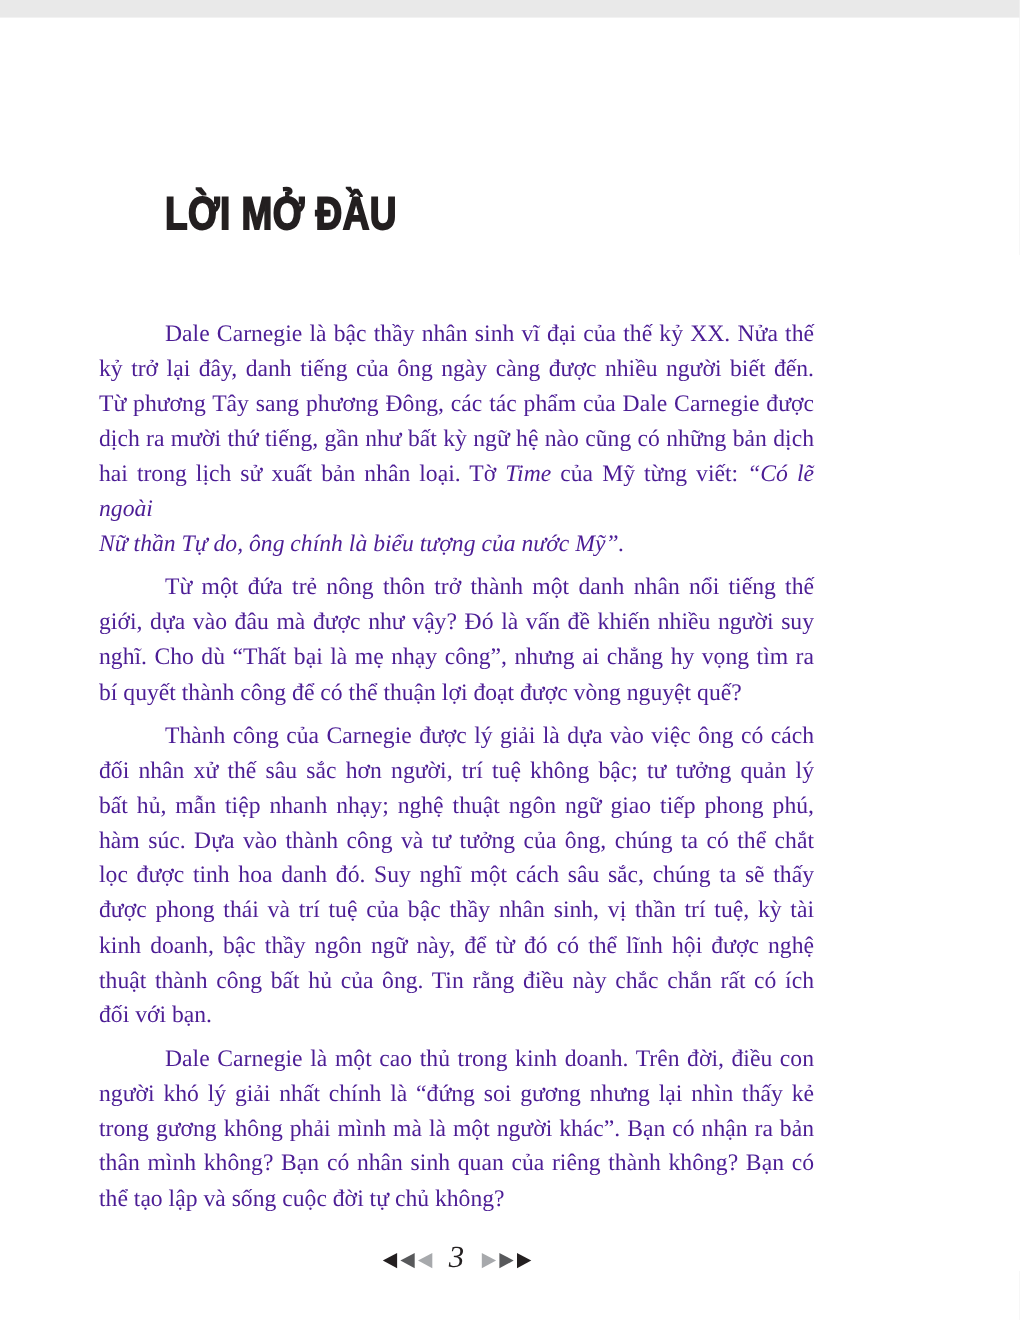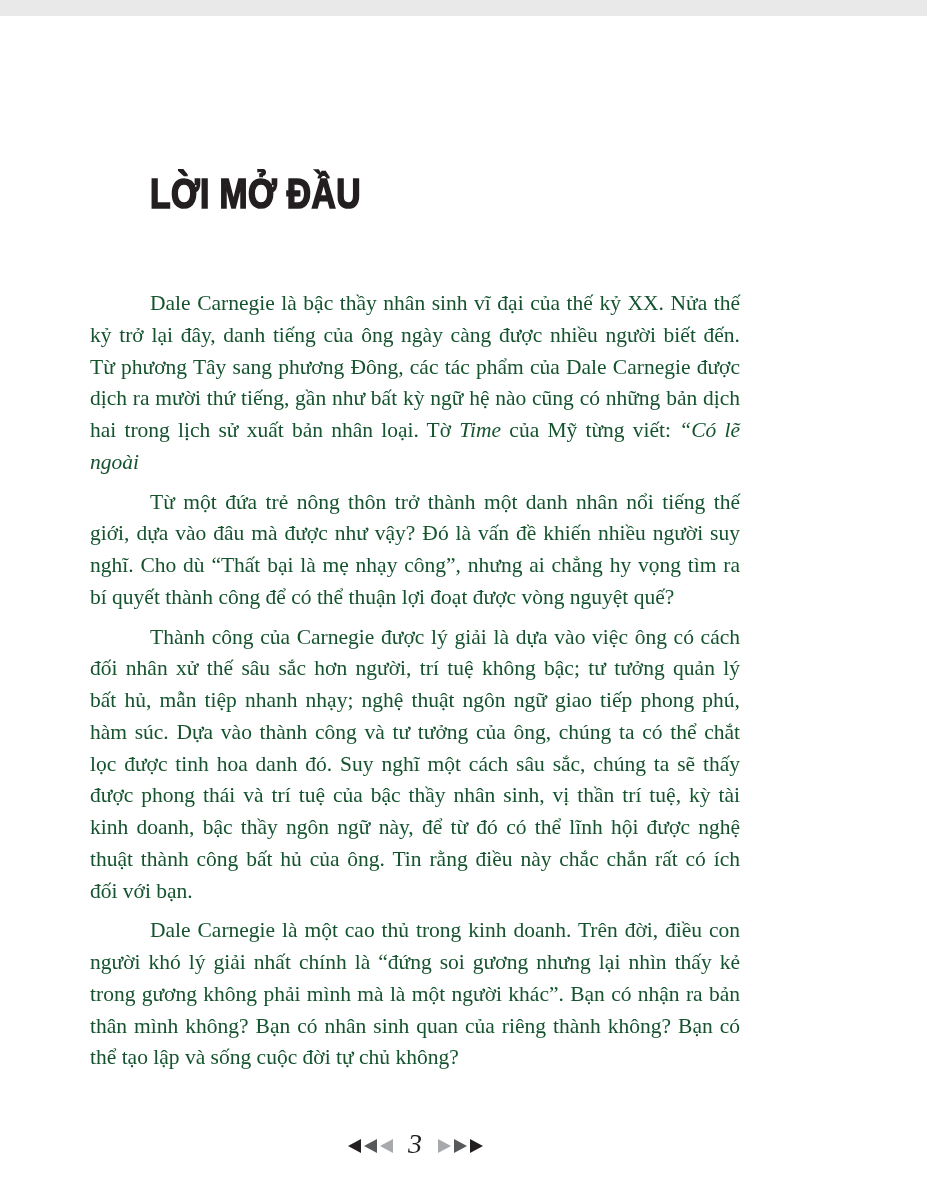--- a/index.html
+++ b/index.html
@@ -32,21 +32,21 @@
     transform: scale(0.82, 1.02);
     transform-origin: left center;
   }
 
   
   .body-text {
     position: absolute;
     left: 90px;
     top: 272px;
     width: 650px;
-    color: #14532d;
+    color: #4c1d95;
     font-size: 21.5px;
     line-height: 31.75px;
   }
   .para { margin: 0; }
   .para + .para { margin-top: 8px; }
   .line {
     text-align: justify;
     text-align-last: justify;
     -moz-text-align-last: justify;
   }
@@ -91,20 +91,21 @@
 
   <h1 class="preface-title">LỜI MỞ ĐẦU</h1>
 
   <div class="body-text">
       <div class="para">
         <div class="line first"><span>Dale Carnegie là bậc thầy nhân sinh vĩ đại của thế kỷ XX. Nửa thế</span></div>
         <div class="line"><span>kỷ trở lại đây, danh tiếng của ông ngày càng được nhiều người biết đến.</span></div>
         <div class="line"><span>Từ phương Tây sang phương Đông, các tác phẩm của Dale Carnegie được</span></div>
         <div class="line"><span>dịch ra mười thứ tiếng, gần như bất kỳ ngữ hệ nào cũng có những bản dịch</span></div>
         <div class="line"><span>hai trong lịch sử xuất bản nhân loại. Tờ </span><i>Time</i><span> của Mỹ từng viết: </span><i>“Có lẽ ngoài</i></div>
+        <div class="line last"><i>Nữ thần Tự do, ông chính là biểu tượng của nước Mỹ”.</i></div>
       </div>
       <div class="para">
         <div class="line first"><span>Từ một đứa trẻ nông thôn trở thành một danh nhân nổi tiếng thế</span></div>
         <div class="line"><span>giới, dựa vào đâu mà được như vậy? Đó là vấn đề khiến nhiều người suy</span></div>
         <div class="line"><span>nghĩ. Cho dù “Thất bại là mẹ nhạy công”, nhưng ai chẳng hy vọng tìm ra</span></div>
         <div class="line last"><span>bí quyết thành công để có thể thuận lợi đoạt được vòng nguyệt quế?</span></div>
       </div>
       <div class="para">
         <div class="line first"><span>Thành công của Carnegie được lý giải là dựa vào việc ông có cách</span></div>
         <div class="line"><span>đối nhân xử thế sâu sắc hơn người, trí tuệ không bậc; tư tưởng quản lý</span></div>

